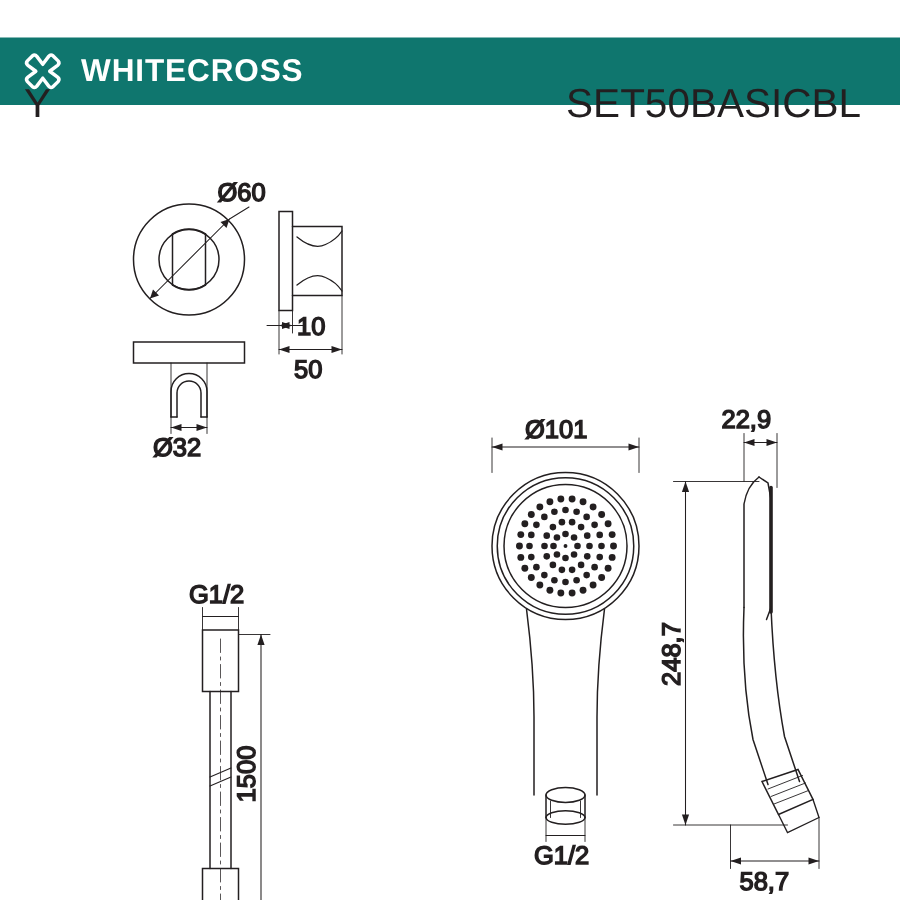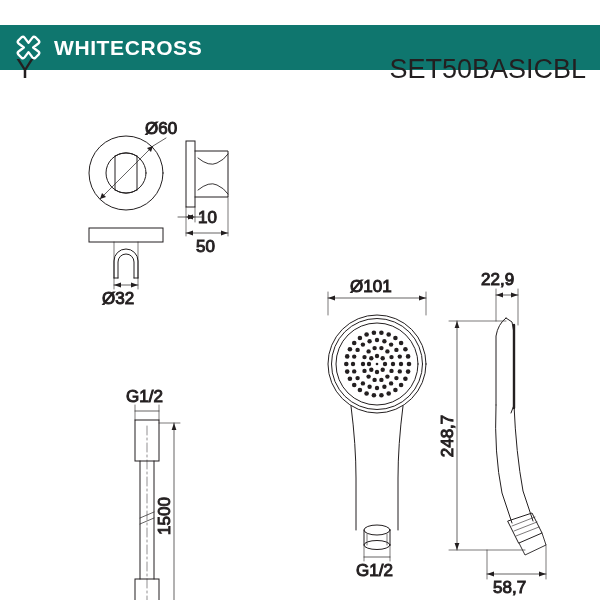--- a/index.html
+++ b/index.html
@@ -31,21 +31,21 @@
 
   
   .title-row{
     position:absolute;left:0;top:45px;width:600px;height:48px;
   }
   .series-label{
     position:absolute;left:16px;top:4px;
     font-size:27px;color:#231f20;line-height:40px;
   }
   .sku-label{
-    position:absolute;right:14px;top:4px;
+    position:absolute;right:26px;top:4px;
     font-size:27px;color:#231f20;line-height:40px;white-space:nowrap;
   }
 
   
   .canvas{position:absolute;left:0;top:93px;width:600px;height:507px;margin-left:20px;}
   .canvas svg{display:block;}
   .dim-txt-lg{
     font-family:"Liberation Sans", sans-serif;
     font-size:17px;fill:#231f20;
   }

